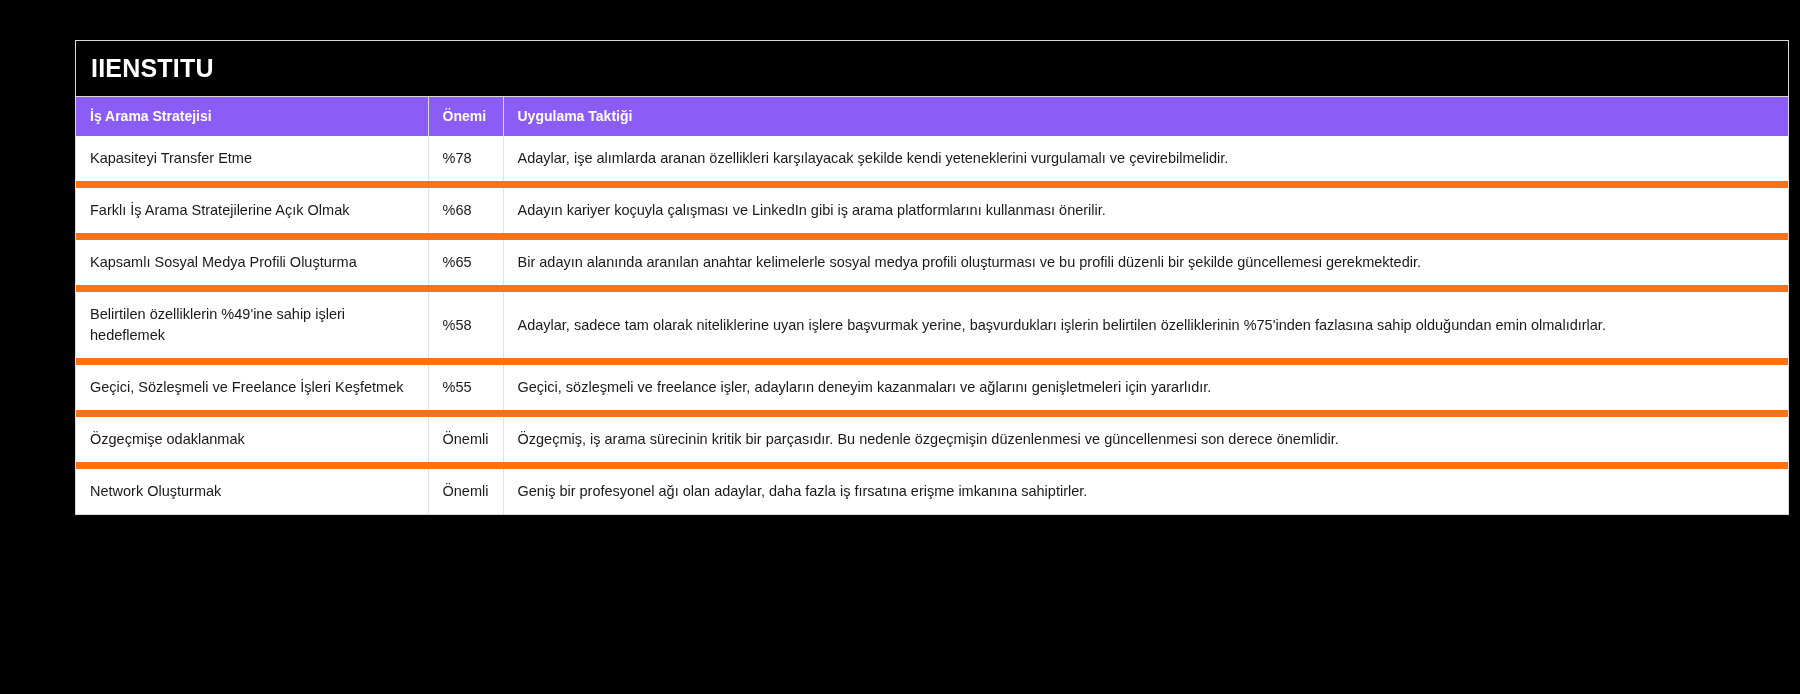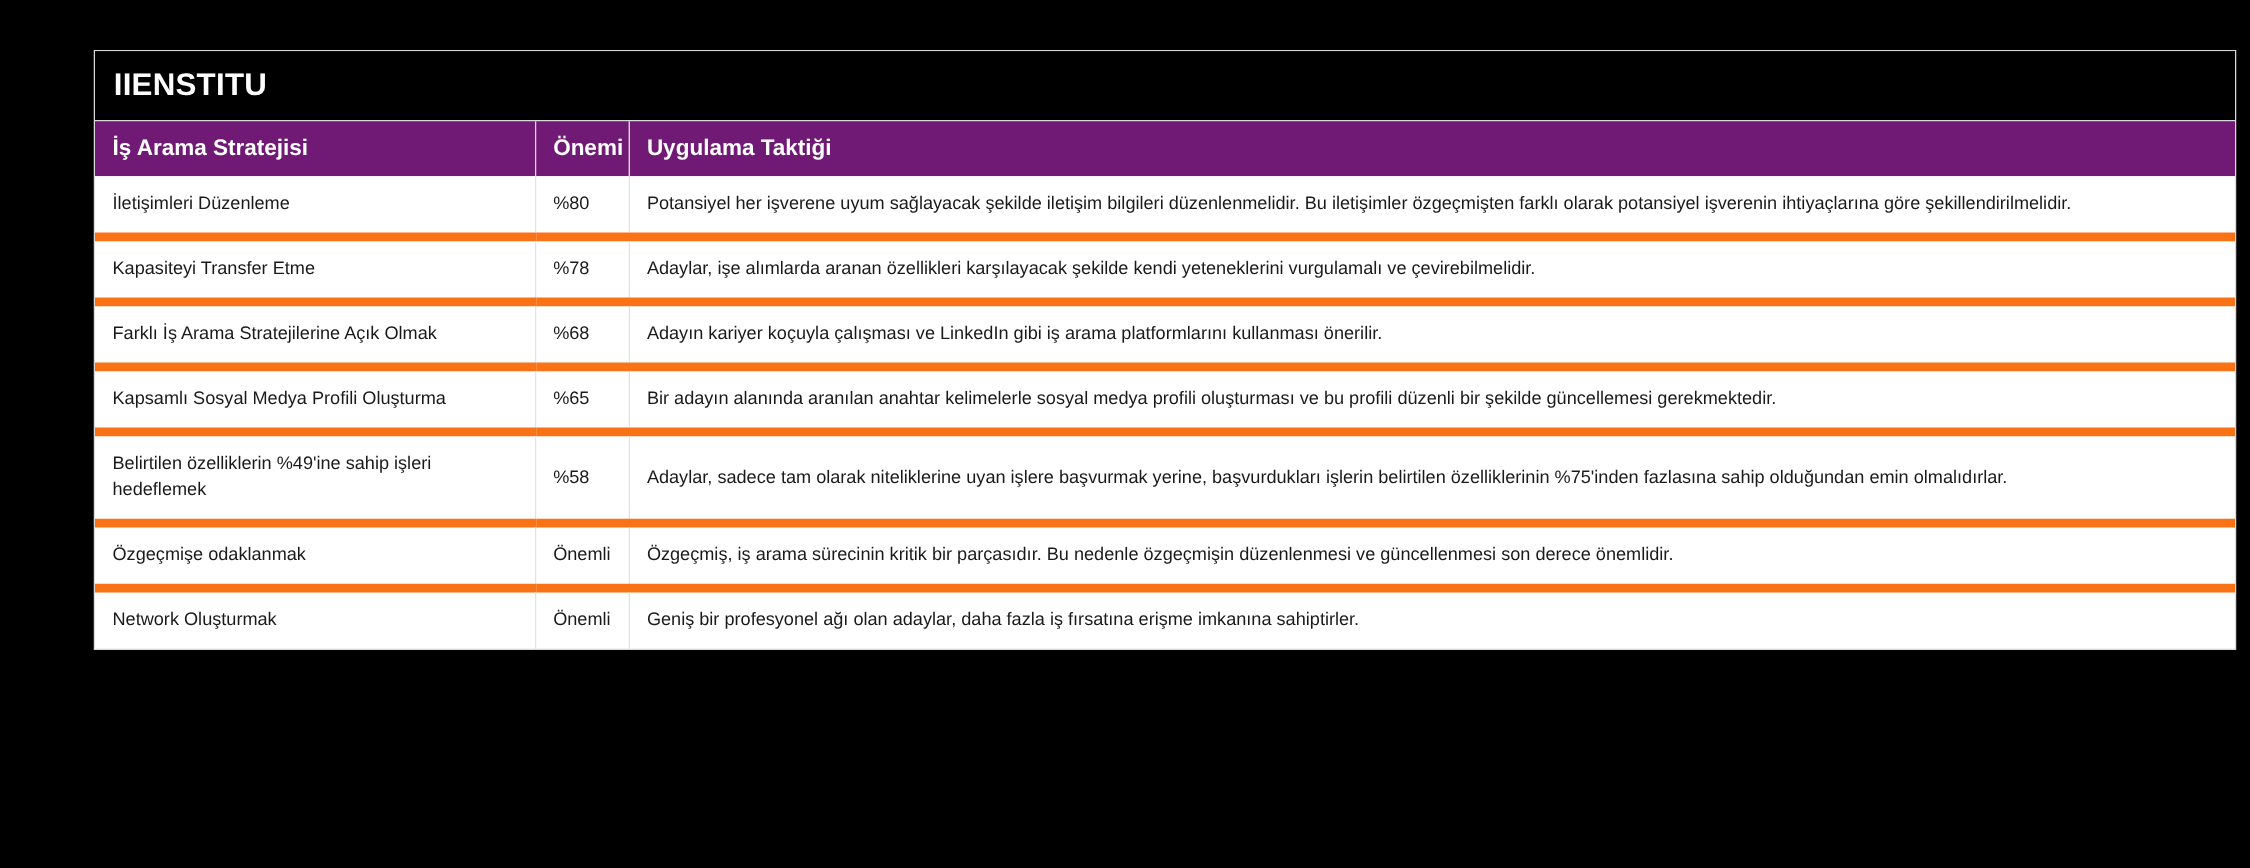--- a/index.html
+++ b/index.html
@@ -45,23 +45,23 @@
     letter-spacing: 0.2px;
     padding-left: 15px;
   }
   table.main-table {
     width: 100%;
     border-collapse: collapse;
     table-layout: fixed;
     background: #ffffff;
   }
   table.main-table thead th {
-    background: #701a75;
+    background: #8b5cf6;
     color: #ffffff;
-    font-size: 18px;
+    font-size: 14px;
     font-weight: bold;
     text-align: left;
     padding: 11px 14px 12px 14px;
     border-right: 1px solid #d9d9d9;
     vertical-align: middle;
     box-sizing: border-box;
   }
   table.main-table thead th:last-child {
     border-right: none;
   }
@@ -108,45 +108,45 @@
       </colgroup>
       <thead>
         <tr>
           <th>İş Arama Stratejisi</th>
           <th class="cell-importance">Önemi</th>
           <th>Uygulama Taktiği</th>
         </tr>
       </thead>
       <tbody>
         <tr>
-          <td>İletişimleri Düzenleme</td>
-          <td class="cell-importance">%80</td>
-          <td>Potansiyel her işverene uyum sağlayacak şekilde iletişim bilgileri düzenlenmelidir. Bu iletişimler özgeçmişten farklı olarak potansiyel işverenin ihtiyaçlarına göre şekillendirilmelidir.</td>
-        </tr>
-        <tr>
           <td>Kapasiteyi Transfer Etme</td>
           <td class="cell-importance">%78</td>
           <td>Adaylar, işe alımlarda aranan özellikleri karşılayacak şekilde kendi yeteneklerini vurgulamalı ve çevirebilmelidir.</td>
         </tr>
         <tr>
           <td>Farklı İş Arama Stratejilerine Açık Olmak</td>
           <td class="cell-importance">%68</td>
           <td>Adayın kariyer koçuyla çalışması ve LinkedIn gibi iş arama platformlarını kullanması önerilir.</td>
         </tr>
         <tr>
           <td>Kapsamlı Sosyal Medya Profili Oluşturma</td>
           <td class="cell-importance">%65</td>
           <td>Bir adayın alanında aranılan anahtar kelimelerle sosyal medya profili oluşturması ve bu profili düzenli bir şekilde güncellemesi gerekmektedir.</td>
         </tr>
         <tr>
           <td>Belirtilen özelliklerin %49'ine sahip işleri hedeflemek</td>
           <td class="cell-importance">%58</td>
           <td>Adaylar, sadece tam olarak niteliklerine uyan işlere başvurmak yerine, başvurdukları işlerin belirtilen özelliklerinin %75'inden fazlasına sahip olduğundan emin olmalıdırlar.</td>
         </tr>
         <tr>
+          <td>Geçici, Sözleşmeli ve Freelance İşleri Keşfetmek</td>
+          <td class="cell-importance">%55</td>
+          <td>Geçici, sözleşmeli ve freelance işler, adayların deneyim kazanmaları ve ağlarını genişletmeleri için yararlıdır.</td>
+        </tr>
+        <tr>
           <td>Özgeçmişe odaklanmak</td>
           <td class="cell-importance">Önemli</td>
           <td>Özgeçmiş, iş arama sürecinin kritik bir parçasıdır. Bu nedenle özgeçmişin düzenlenmesi ve güncellenmesi son derece önemlidir.</td>
         </tr>
         <tr>
           <td>Network Oluşturmak</td>
           <td class="cell-importance">Önemli</td>
           <td>Geniş bir profesyonel ağı olan adaylar, daha fazla iş fırsatına erişme imkanına sahiptirler.</td>
         </tr>
       </tbody>

